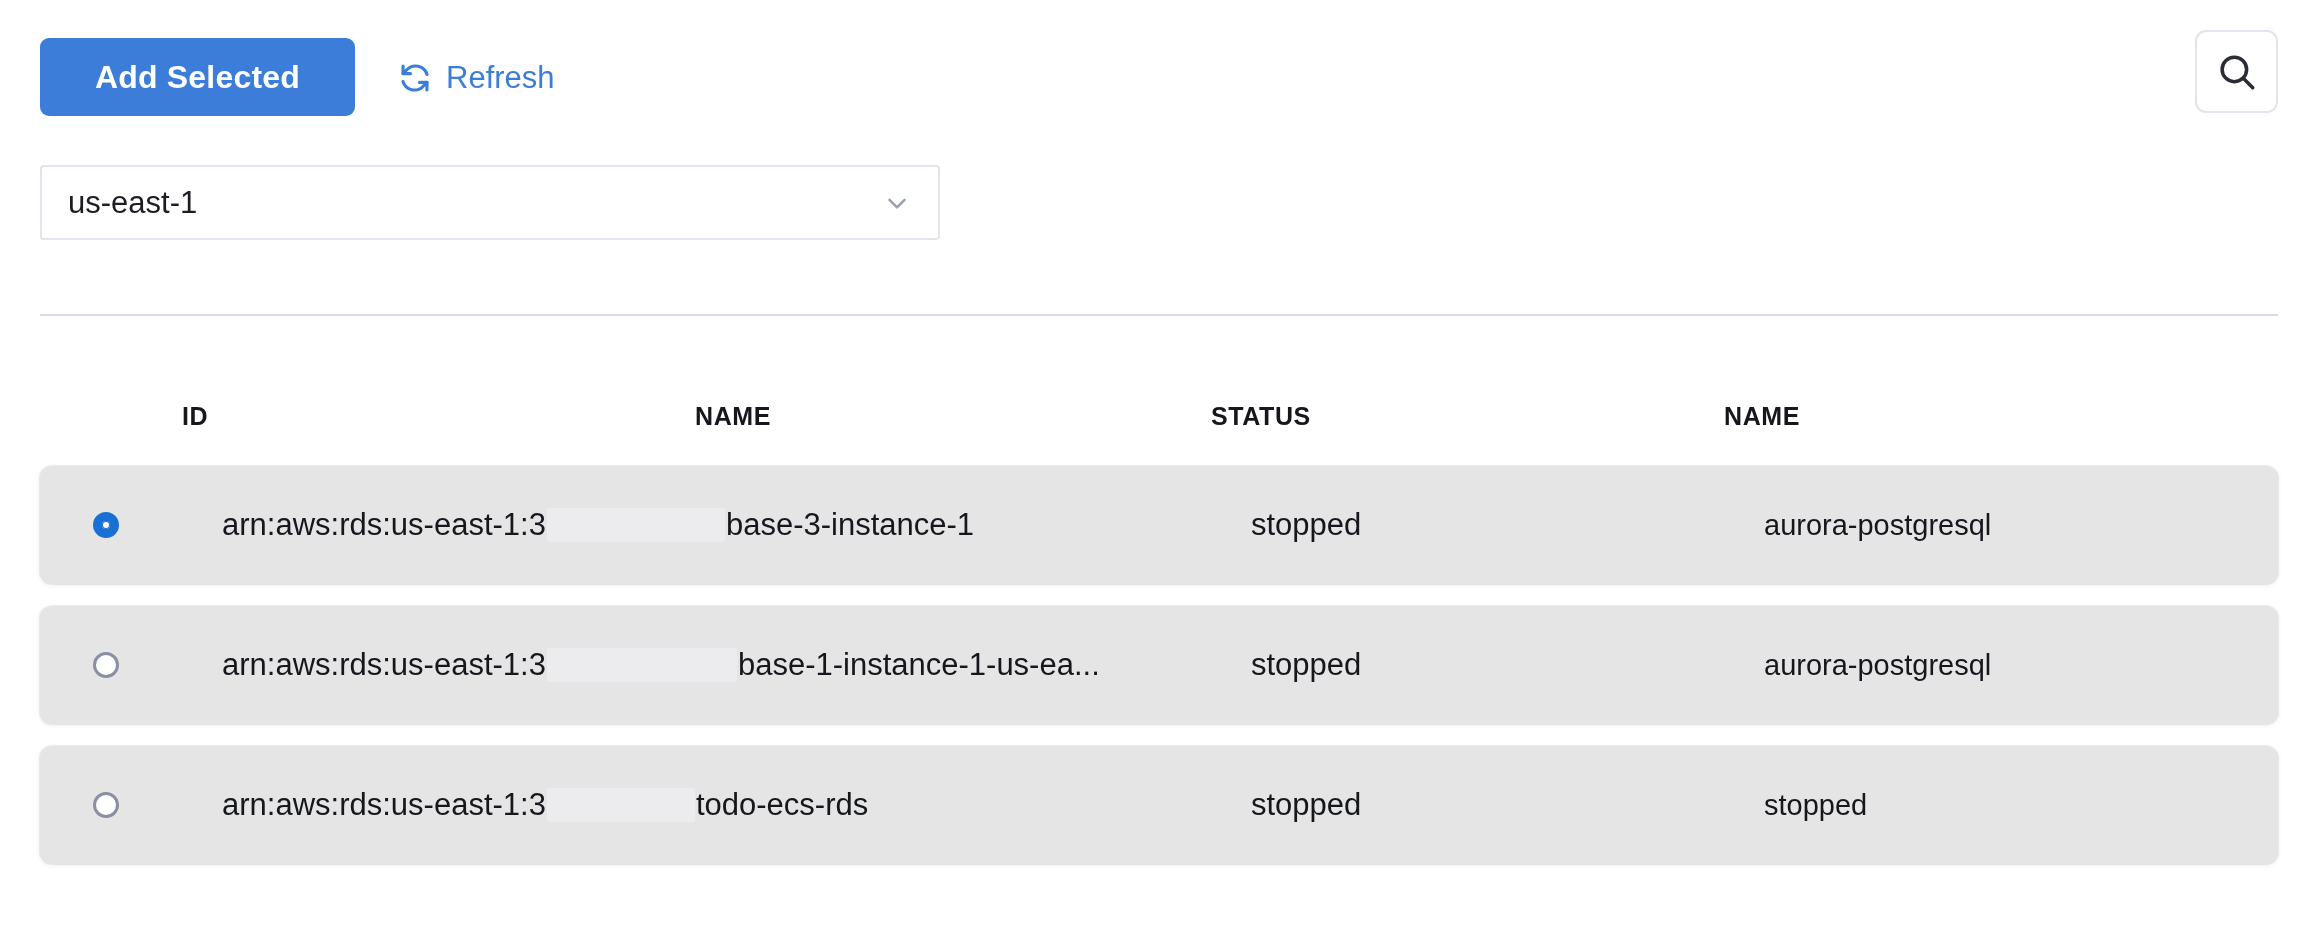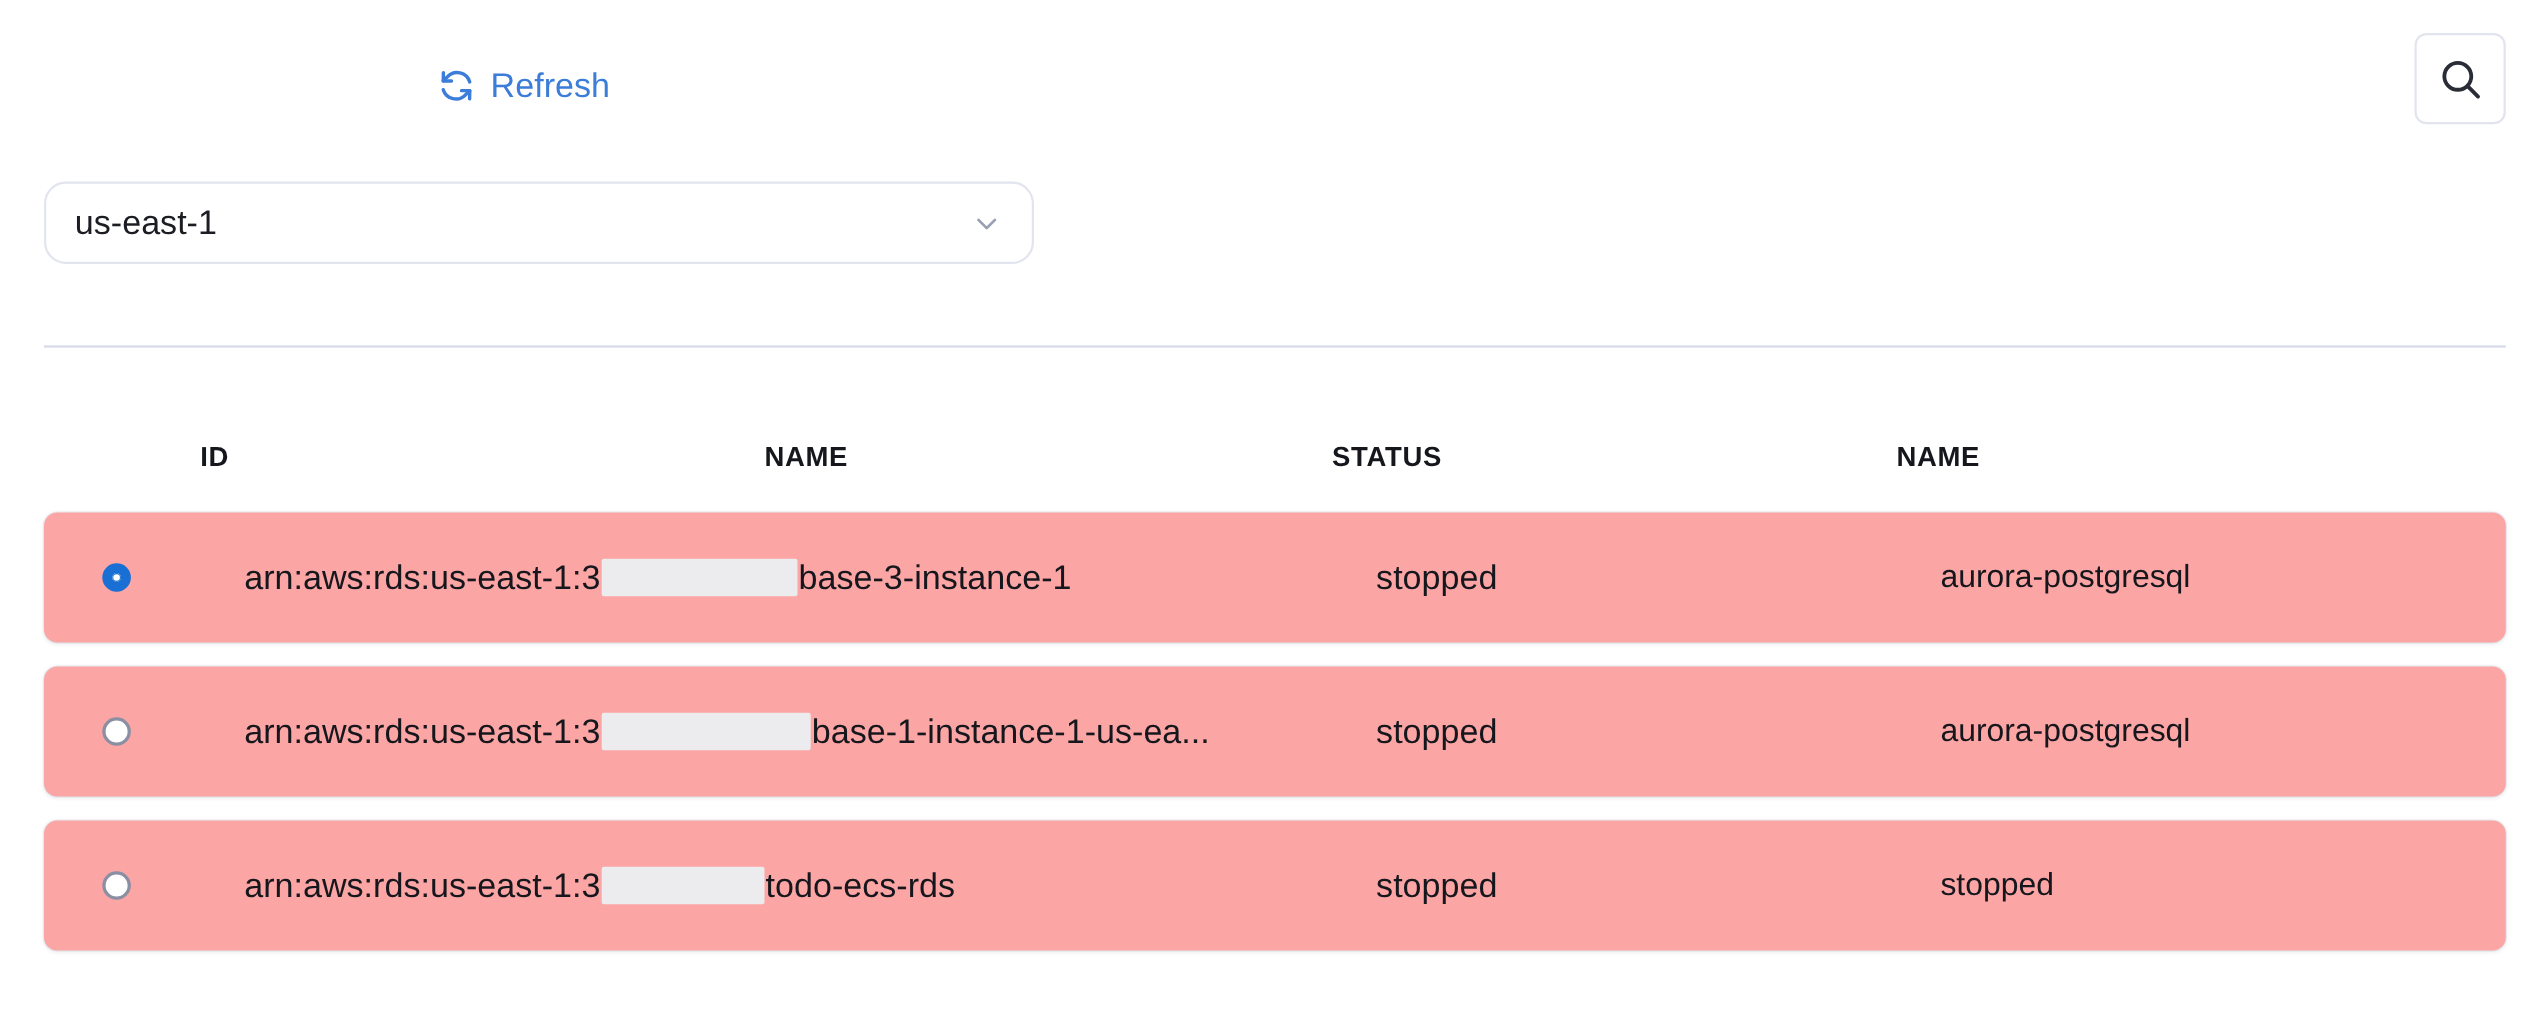--- a/index.html
+++ b/index.html
@@ -52,21 +52,21 @@
 
   
   .select-wrap {
     position: absolute; left: 40px; top: 165px;
     width: 900px; height: 75px;
   }
   .select-box {
     width: 100%; height: 100%;
     background: #ffffff;
     border: 2px solid #e2e4ee;
-    border-radius: 20px;
+    border-radius: 4px;
     display: flex; align-items: center;
     padding: 0 26px;
     font-size: 31px; color: #1b1d23;
     cursor: pointer;
     font-family: "Liberation Sans", sans-serif;
   }
   .select-box .val { flex: 1 1 auto; }
   .chev { width: 30px; height: 30px; flex: 0 0 30px; }
 
   
@@ -94,21 +94,21 @@
   .th-status { left: 1211px; }
   .th-type   { left: 1724px; }
 
   .rows { position: relative; margin-top: 14px; }
 
   .row {
     position: relative;
     margin: 0 20px 22px 40px;
     width: 2238px;
     height: 118px;
-    background: #fca5a5;
+    background: #e5e5e5;
     border-radius: 12px;
     box-shadow: 0 1px 4px rgba(22,28,45,0.10), 0 0 0 1px rgba(228,231,240,0.55);
     display: block;
     cursor: pointer;
   }
 
   .cell { position: absolute; top: 50%; transform: translateY(-50%); white-space: nowrap; }
   .cell-radio { left: 53px; }
   .cell-id    { left: 182px; font-size: 31px; color: #15171d; display:flex; align-items:center; }
   .cell-status{ left: 1211px; font-size: 31px; color: #15171d; }
@@ -138,20 +138,21 @@
   }
   .arn-pre, .arn-post { display: inline-block; vertical-align: middle; }
 </style>
 </head>
 <body>
 
 <div class="page">
 
   <div class="toolbar">
 
+    <button class="btn-primary">Add Selected</button>
 
     <button class="btn-link">
       <span class="refresh-ico">
         <svg viewBox="0 0 24 24" width="34" height="34" fill="none" stroke="#3b7dd8" stroke-width="2.2" stroke-linecap="round" stroke-linejoin="round">
           <path d="M20.5 9.5A8.5 8.5 0 0 0 6.2 6.2L3.5 8.8"></path>
           <polyline points="3.6,3.6 3.5,8.9 8.8,8.9"></polyline>
           <path d="M3.5 14.5A8.5 8.5 0 0 0 17.8 17.8l2.7-2.6"></path>
           <polyline points="20.4,20.4 20.5,15.1 15.2,15.1"></polyline>
         </svg>
       </span>

